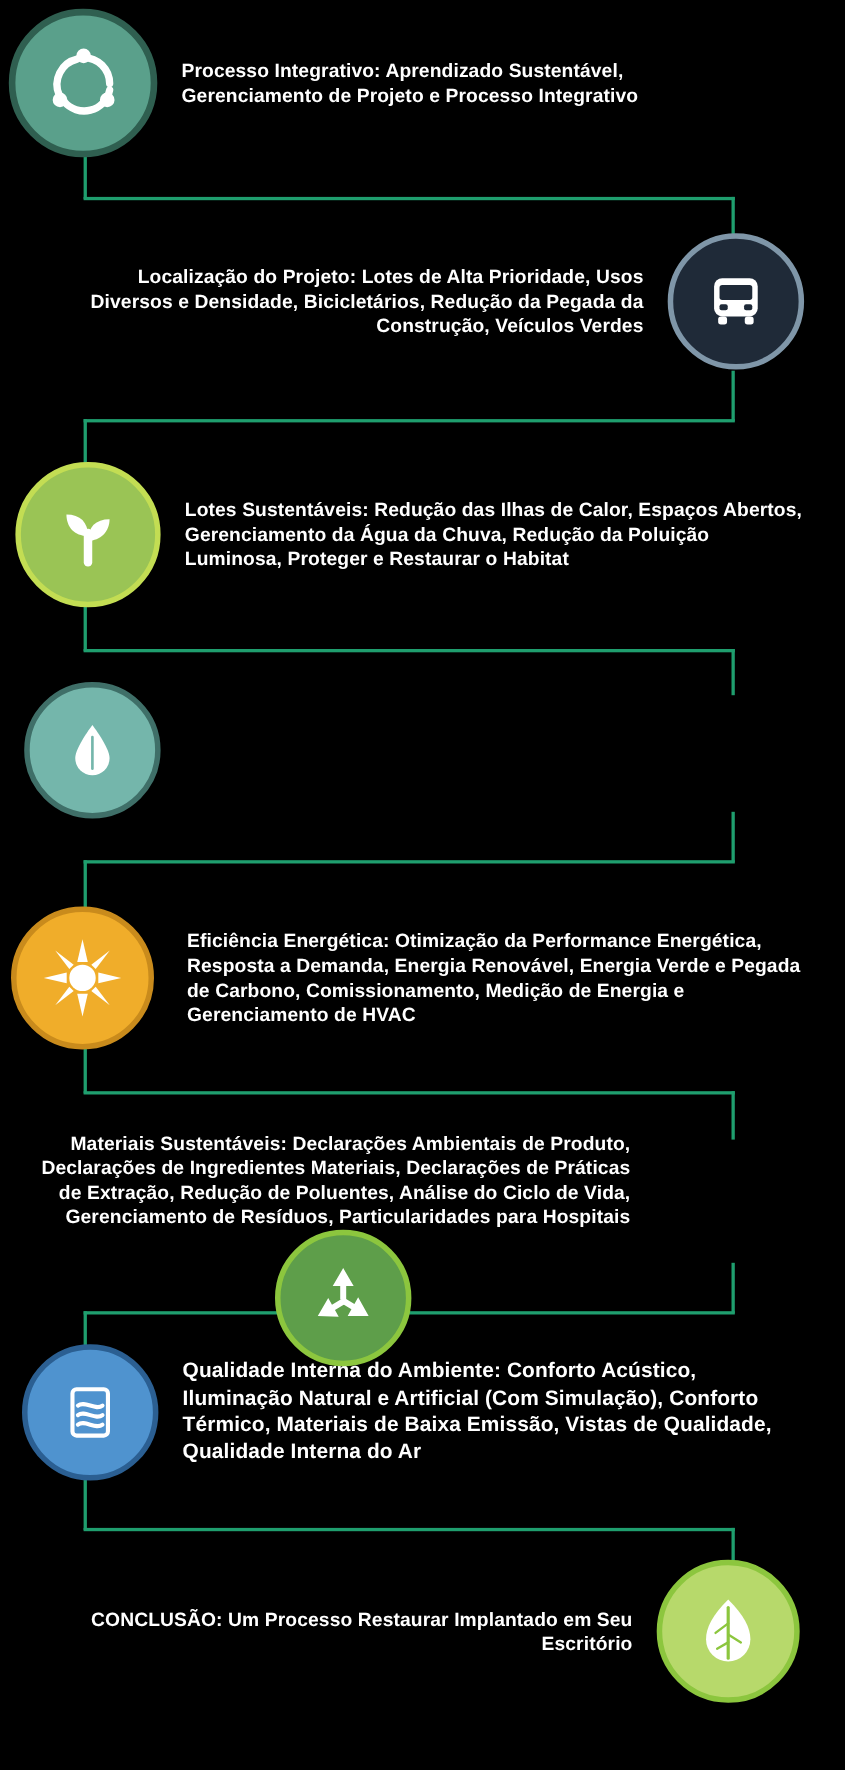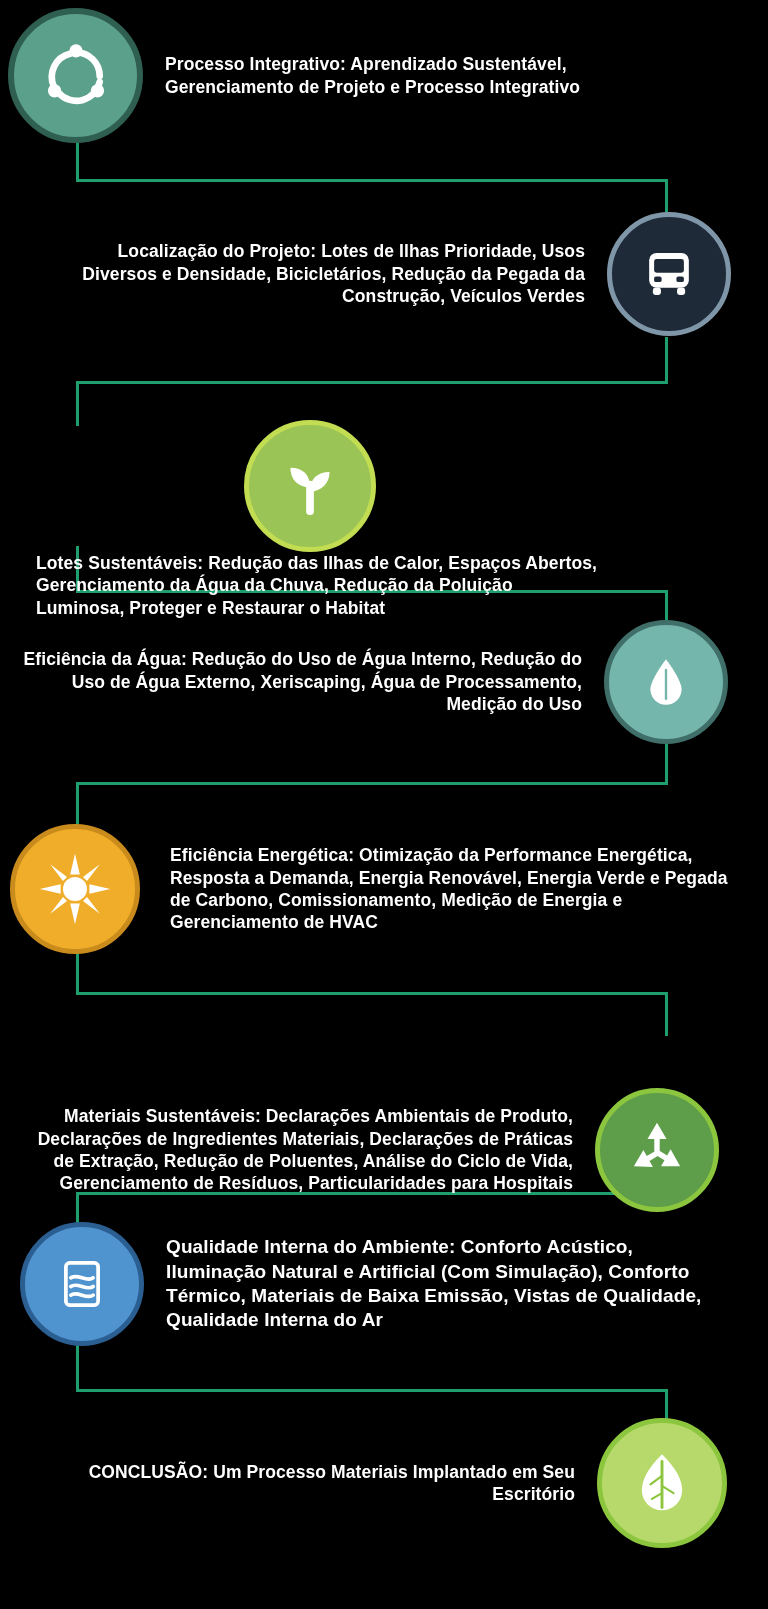--- a/index.html
+++ b/index.html
@@ -96,46 +96,45 @@
         <path d="M20 64 A32 32 0 0 1 42 20" fill="none" stroke="#ffffff" stroke-width="9" stroke-linecap="round"></path>
         <circle cx="50" cy="16" r="9" fill="#ffffff"></circle>
         <circle cx="21" cy="70" r="9" fill="#ffffff"></circle>
         <circle cx="79" cy="70" r="9" fill="#ffffff"></circle>
       </svg>
     </div>
     <div class="txt txt-left" style="width:500px; margin-left:22px; font-size:17.5px;">Processo Integrativo:  Aprendizado Sustentável, Gerenciamento de Projeto e Processo Integrativo</div>
   </div>
 
   <div class="row" style="left:60px; top:212px;">
-    <div class="txt txt-right" style="width:525px; margin-right:22px; font-size:17.5px;">Localização do Projeto: Lotes de Ilhas Prioridade, Usos Diversos e Densidade, Bicicletários, Redução da Pegada da Construção, Veículos Verdes</div>
+    <div class="txt txt-right" style="width:525px; margin-right:22px; font-size:17.5px;">Localização do Projeto: Lotes de Alta Prioridade, Usos Diversos e Densidade, Bicicletários, Redução da Pegada da Construção, Veículos Verdes</div>
     <div class="badge" style="width:124px; height:124px; background:#1f2a38; border:5px solid #7f96a8;">
       <svg width="62" height="62" viewBox="0 0 100 100" aria-hidden="true">
         <rect x="18" y="16" width="64" height="56" rx="12" fill="#ffffff"></rect>
         <rect x="26" y="26" width="48" height="22" rx="4" fill="#1f2a38"></rect>
         <rect x="26" y="54" width="12" height="9" rx="3" fill="#1f2a38"></rect>
         <rect x="62" y="54" width="12" height="9" rx="3" fill="#1f2a38"></rect>
         <rect x="24" y="72" width="13" height="12" rx="4" fill="#ffffff"></rect>
         <rect x="63" y="72" width="13" height="12" rx="4" fill="#ffffff"></rect>
       </svg>
     </div>
   </div>
 
-  <div class="row" style="left:14px; top:420px;flex-direction:column;">
+  <div class="row" style="left:14px; top:420px;">
     <div class="badge" style="width:132px; height:132px; background:#9ac455; border:5px solid #c3dd53;">
       <svg width="70" height="70" viewBox="0 0 100 100" aria-hidden="true">
         <path d="M50 86 L50 48" stroke="#ffffff" stroke-width="11" stroke-linecap="round" fill="none"></path>
         <path d="M50 52 C32 52 22 40 22 24 C40 24 50 34 50 52 Z" fill="#ffffff"></path>
         <path d="M50 58 C66 58 78 46 78 30 C60 30 50 40 50 58 Z" fill="#ffffff"></path>
       </svg>
     </div>
     <div class="txt txt-left" style="width:570px; margin-left:22px; font-size:17.5px;">Lotes Sustentáveis: Redução das Ilhas de Calor, Espaços Abertos, Gerenciamento da Água da Chuva, Redução da Poluição Luminosa, Proteger e Restaurar o Habitat</div>
   </div>
 
   <div class="row" style="left:22px; top:620px;">
-    <div class="txt txt-right" style="width:560px; margin-right:22px; font-size:17.5px;">Eficiência da Água: Redução do Uso de Água Interno, Redução do Uso de Água Externo, Xeriscaping, Água de Processamento, Medição do Uso</div>
     <div class="badge" style="width:124px; height:124px; background:#74b6ab; border:5px solid #3f6f68;">
       <svg width="60" height="60" viewBox="0 0 100 100" aria-hidden="true">
         <path d="M50 12 C50 12 24 46 24 62 A26 26 0 0 0 76 62 C76 46 50 12 50 12 Z" fill="#ffffff"></path>
         <path d="M50 30 L50 78" stroke="#74b6ab" stroke-width="4" stroke-linecap="round"></path>
       </svg>
     </div>
   </div>
 
   <div class="row" style="left:10px; top:824px;">
     <div class="badge" style="width:130px; height:130px; background:#f0ad2a; border:5px solid #c98b1c;">
@@ -149,21 +148,21 @@
           <polygon points="19,19 40,35 35,40"></polygon>
           <polygon points="81,81 60,65 65,60"></polygon>
           <polygon points="81,19 65,40 60,35"></polygon>
           <polygon points="19,81 35,60 40,65"></polygon>
         </g>
       </svg>
     </div>
     <div class="txt txt-left" style="width:570px; margin-left:30px; font-size:17.5px;">Eficiência Energética: Otimização da Performance Energética, Resposta a Demanda, Energia Renovável, Energia Verde e Pegada de Carbono, Comissionamento, Medição de Energia e Gerenciamento de HVAC</div>
   </div>
 
-  <div class="row" style="left:28px; top:1088px;">
+  <div class="row" style="left:28px; top:1028px;flex-direction:column;">
     <div class="txt txt-right" style="width:545px; margin-right:22px; font-size:17.5px;">Materiais Sustentáveis: Declarações Ambientais de Produto, Declarações de Ingredientes Materiais, Declarações de Práticas de Extração, Redução de Poluentes,  Análise do Ciclo de Vida, Gerenciamento de Resíduos, Particularidades para Hospitais</div>
     <div class="badge" style="width:124px; height:124px; background:#5e9e4a; border:5px solid #8cc63e;">
       <svg width="68" height="68" viewBox="0 0 100 100" aria-hidden="true">
         <g fill="#ffffff">
           <path d="M50 10 L64 34 L54 34 L54 52 L46 52 L46 34 L36 34 Z"></path>
           <path d="M16 74 L30 50 L35 59 L50 50 L54 57 L39 66 L44 75 Z"></path>
           <path d="M84 74 L56 74 L61 65 L46 56 L50 49 L65 58 L70 49 Z"></path>
           <path d="M22 86 L78 86 L78 78 L22 78 Z" opacity="0"></path>
         </g>
       </svg>
@@ -176,21 +175,21 @@
         <rect x="24" y="16" width="52" height="68" rx="6" fill="none" stroke="#ffffff" stroke-width="6"></rect>
         <path d="M32 40 C42 32 58 48 68 40" fill="none" stroke="#ffffff" stroke-width="6" stroke-linecap="round"></path>
         <path d="M32 54 C42 46 58 62 68 54" fill="none" stroke="#ffffff" stroke-width="6" stroke-linecap="round"></path>
         <path d="M32 68 C42 60 58 76 68 68" fill="none" stroke="#ffffff" stroke-width="6" stroke-linecap="round"></path>
       </svg>
     </div>
     <div class="txt txt-left" style="width:560px; margin-left:22px; font-size:19px;">Qualidade Interna do Ambiente: Conforto Acústico, Iluminação Natural e Artificial (Com Simulação), Conforto Térmico, Materiais de Baixa Emissão, Vistas de Qualidade, Qualidade Interna do Ar</div>
   </div>
 
   <div class="row" style="left:40px; top:1418px;">
-    <div class="txt txt-right" style="width:535px; margin-right:22px; font-size:17.5px;">CONCLUSÃO: Um Processo Materiais Implantado em Seu Escritório</div>
+    <div class="txt txt-right" style="width:535px; margin-right:22px; font-size:17.5px;">CONCLUSÃO: Um Processo Restaurar Implantado em Seu Escritório</div>
     <div class="badge" style="width:130px; height:130px; background:#b7d96b; border:5px solid #8cc63e;">
       <svg width="72" height="72" viewBox="0 0 100 100" aria-hidden="true">
         <path d="M50 10 C30 30 22 46 22 60 A28 28 0 0 0 78 60 C78 46 70 30 50 10 Z" fill="#ffffff"></path>
         <path d="M50 20 L50 84" stroke="#8cc63e" stroke-width="4" stroke-linecap="round"></path>
         <path d="M50 40 L34 52 M50 54 L66 64 M50 64 L36 72" stroke="#8cc63e" stroke-width="3" stroke-linecap="round" fill="none"></path>
       </svg>
     </div>
   </div>
 
 </div>

